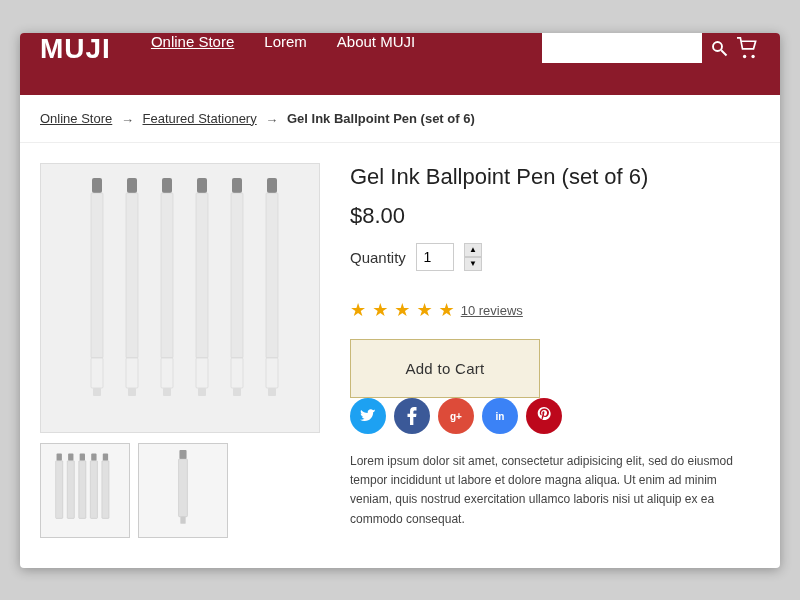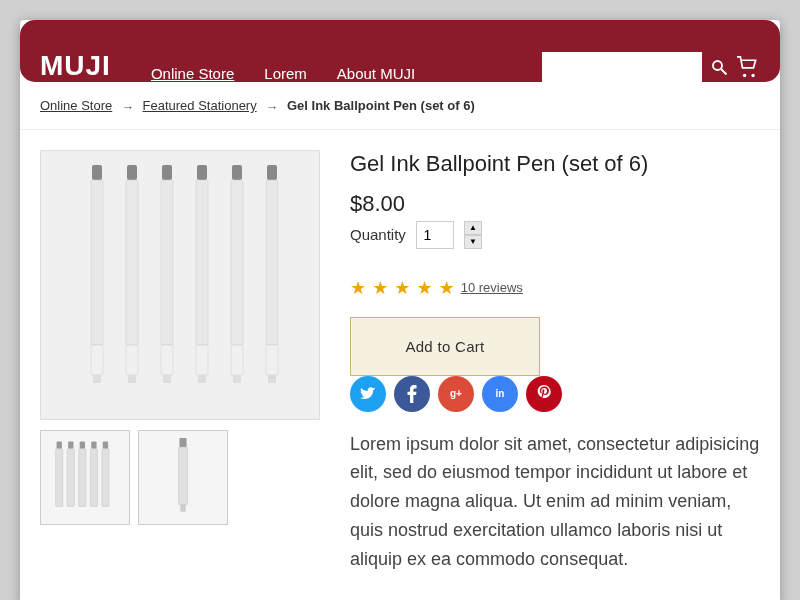--- a/index.html
+++ b/index.html
@@ -16,25 +16,24 @@
       width: 760px;
       background: #fff;
       border-radius: 4px;
       overflow: hidden;
       box-shadow: 0 2px 12px rgba(0,0,0,0.3);
     }
     
     .header {
       background: #8b1a2a;
       display: flex;
-      align-items: flex-end;
+      align-items: flex-start;
       padding: 0 20px;
       height: 62px;
       gap: 30px;
-      border-radius: 15px;
     }
     .logo {
       color: #fff;
       font-size: 28px;
       font-weight: bold;
       letter-spacing: 1px;
       margin-right: 10px;
       text-decoration: none;
     }
     .nav-link {
@@ -145,21 +144,21 @@
     .product-title {
       font-size: 22px;
       font-weight: normal;
       color: #222;
       margin-bottom: 12px;
       line-height: 1.3;
     }
     .product-price {
       font-size: 22px;
       color: #222;
-      margin-bottom: 4px;
+      margin-bottom: 14px;
     }
     .quantity-row {
       display: flex;
       align-items: center;
       gap: 10px;
       margin-bottom: 28px;
     }
     .quantity-label {
       font-size: 15px;
       color: #333;
@@ -237,21 +236,21 @@
     .social-google { background: #dd4b39; }
     .social-linkedin { background: #3b82f6; text-align: right; }
     .social-pinterest { background: #bd081c; }
     .description-heading {
       font-weight: bold;
       font-size: 15px;
       color: #222;
       margin-bottom: 8px;
     }
     .description-text {
-      font-size: 18px;
+      font-size: 12px;
       color: #444;
       line-height: 1.6;
     }
   </style>
 </head>
 <body>
 
 <div class="page-wrapper">
 
   <div class="header">

